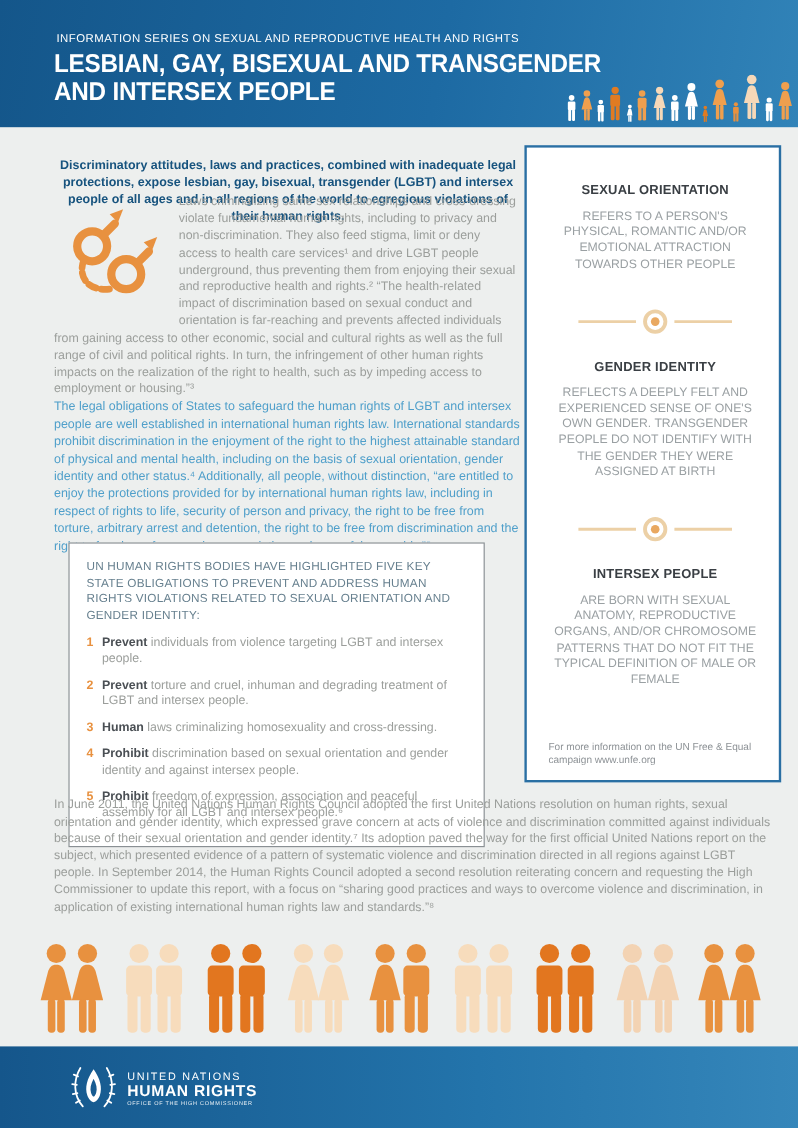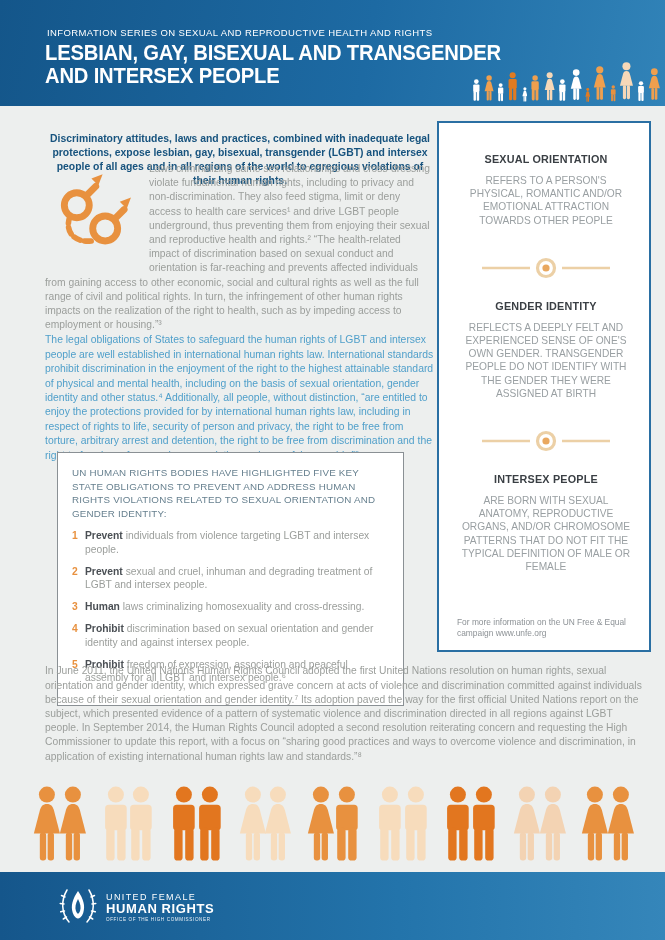--- a/index.html
+++ b/index.html
@@ -194,21 +194,21 @@
 
   <div class="oblig-box">
     <div class="oblig-heading">UN HUMAN RIGHTS BODIES HAVE HIGHLIGHTED FIVE KEY STATE OBLIGATIONS TO PREVENT AND ADDRESS HUMAN RIGHTS VIOLATIONS RELATED TO SEXUAL ORIENTATION AND GENDER IDENTITY:</div>
     <ul class="oblig-list">
       <li>
         <span class="oblig-num">1</span>
         <span><span class="oblig-kw">Prevent</span><span> individuals from violence targeting LGBT and intersex people.</span></span>
       </li>
       <li>
         <span class="oblig-num">2</span>
-        <span><span class="oblig-kw">Prevent</span><span> sexual and cruel, inhuman and degrading treatment of LGBT and intersex people.</span></span>
+        <span><span class="oblig-kw">Prevent</span><span> torture and cruel, inhuman and degrading treatment of LGBT and intersex people.</span></span>
       </li>
       <li>
         <span class="oblig-num">3</span>
         <span><span class="oblig-kw">Human</span><span> laws criminalizing homosexuality and cross-dressing.</span></span>
       </li>
       <li>
         <span class="oblig-num">4</span>
         <span><span class="oblig-kw">Prohibit</span><span> discrimination based on sexual orientation and gender identity and against intersex people.</span></span>
       </li>
       <li>
@@ -383,20 +383,20 @@
         <g fill="none" stroke="#ffffff" stroke-width="1.5" stroke-linecap="round">
           <path d="M9,5 C3,15 3,28 11,37"></path>
           <path d="M31,5 C37,15 37,28 29,37"></path>
           <path d="M7,12 l-3.5,-1.5 M6,19 l-3.8,-0.6 M6.5,26 l-3.8,0.8 M8.5,32 l-3.2,2"></path>
           <path d="M33,12 l3.5,-1.5 M34,19 l3.8,-0.6 M33.5,26 l3.8,0.8 M31.5,32 l3.2,2"></path>
         </g>
         <path fill="#ffffff" fill-rule="evenodd" d="M20,6 C14.5,14 12.5,21 14.8,28 C16,31.6 18.8,33.6 20,33.6 C21.2,33.6 24,31.6 25.2,28 C27.5,21 25.5,14 20,6 Z
              M20,14 C17.6,18.6 16.8,22.4 17.9,25.8 C18.5,27.8 19.6,28.8 20,28.8 C20.4,28.8 21.5,27.8 22.1,25.8 C23.2,22.4 22.4,18.6 20,14 Z"></path>
       </svg>
       <div class="logo-text">
-        <div class="logo-l1">UNITED FEMALE</div>
+        <div class="logo-l1">UNITED NATIONS</div>
         <div class="logo-l2">HUMAN RIGHTS</div>
         <div class="logo-l3">OFFICE OF THE HIGH COMMISSIONER</div>
       </div>
     </div>
   </div>
 
 </div>
 
 </body></html>

